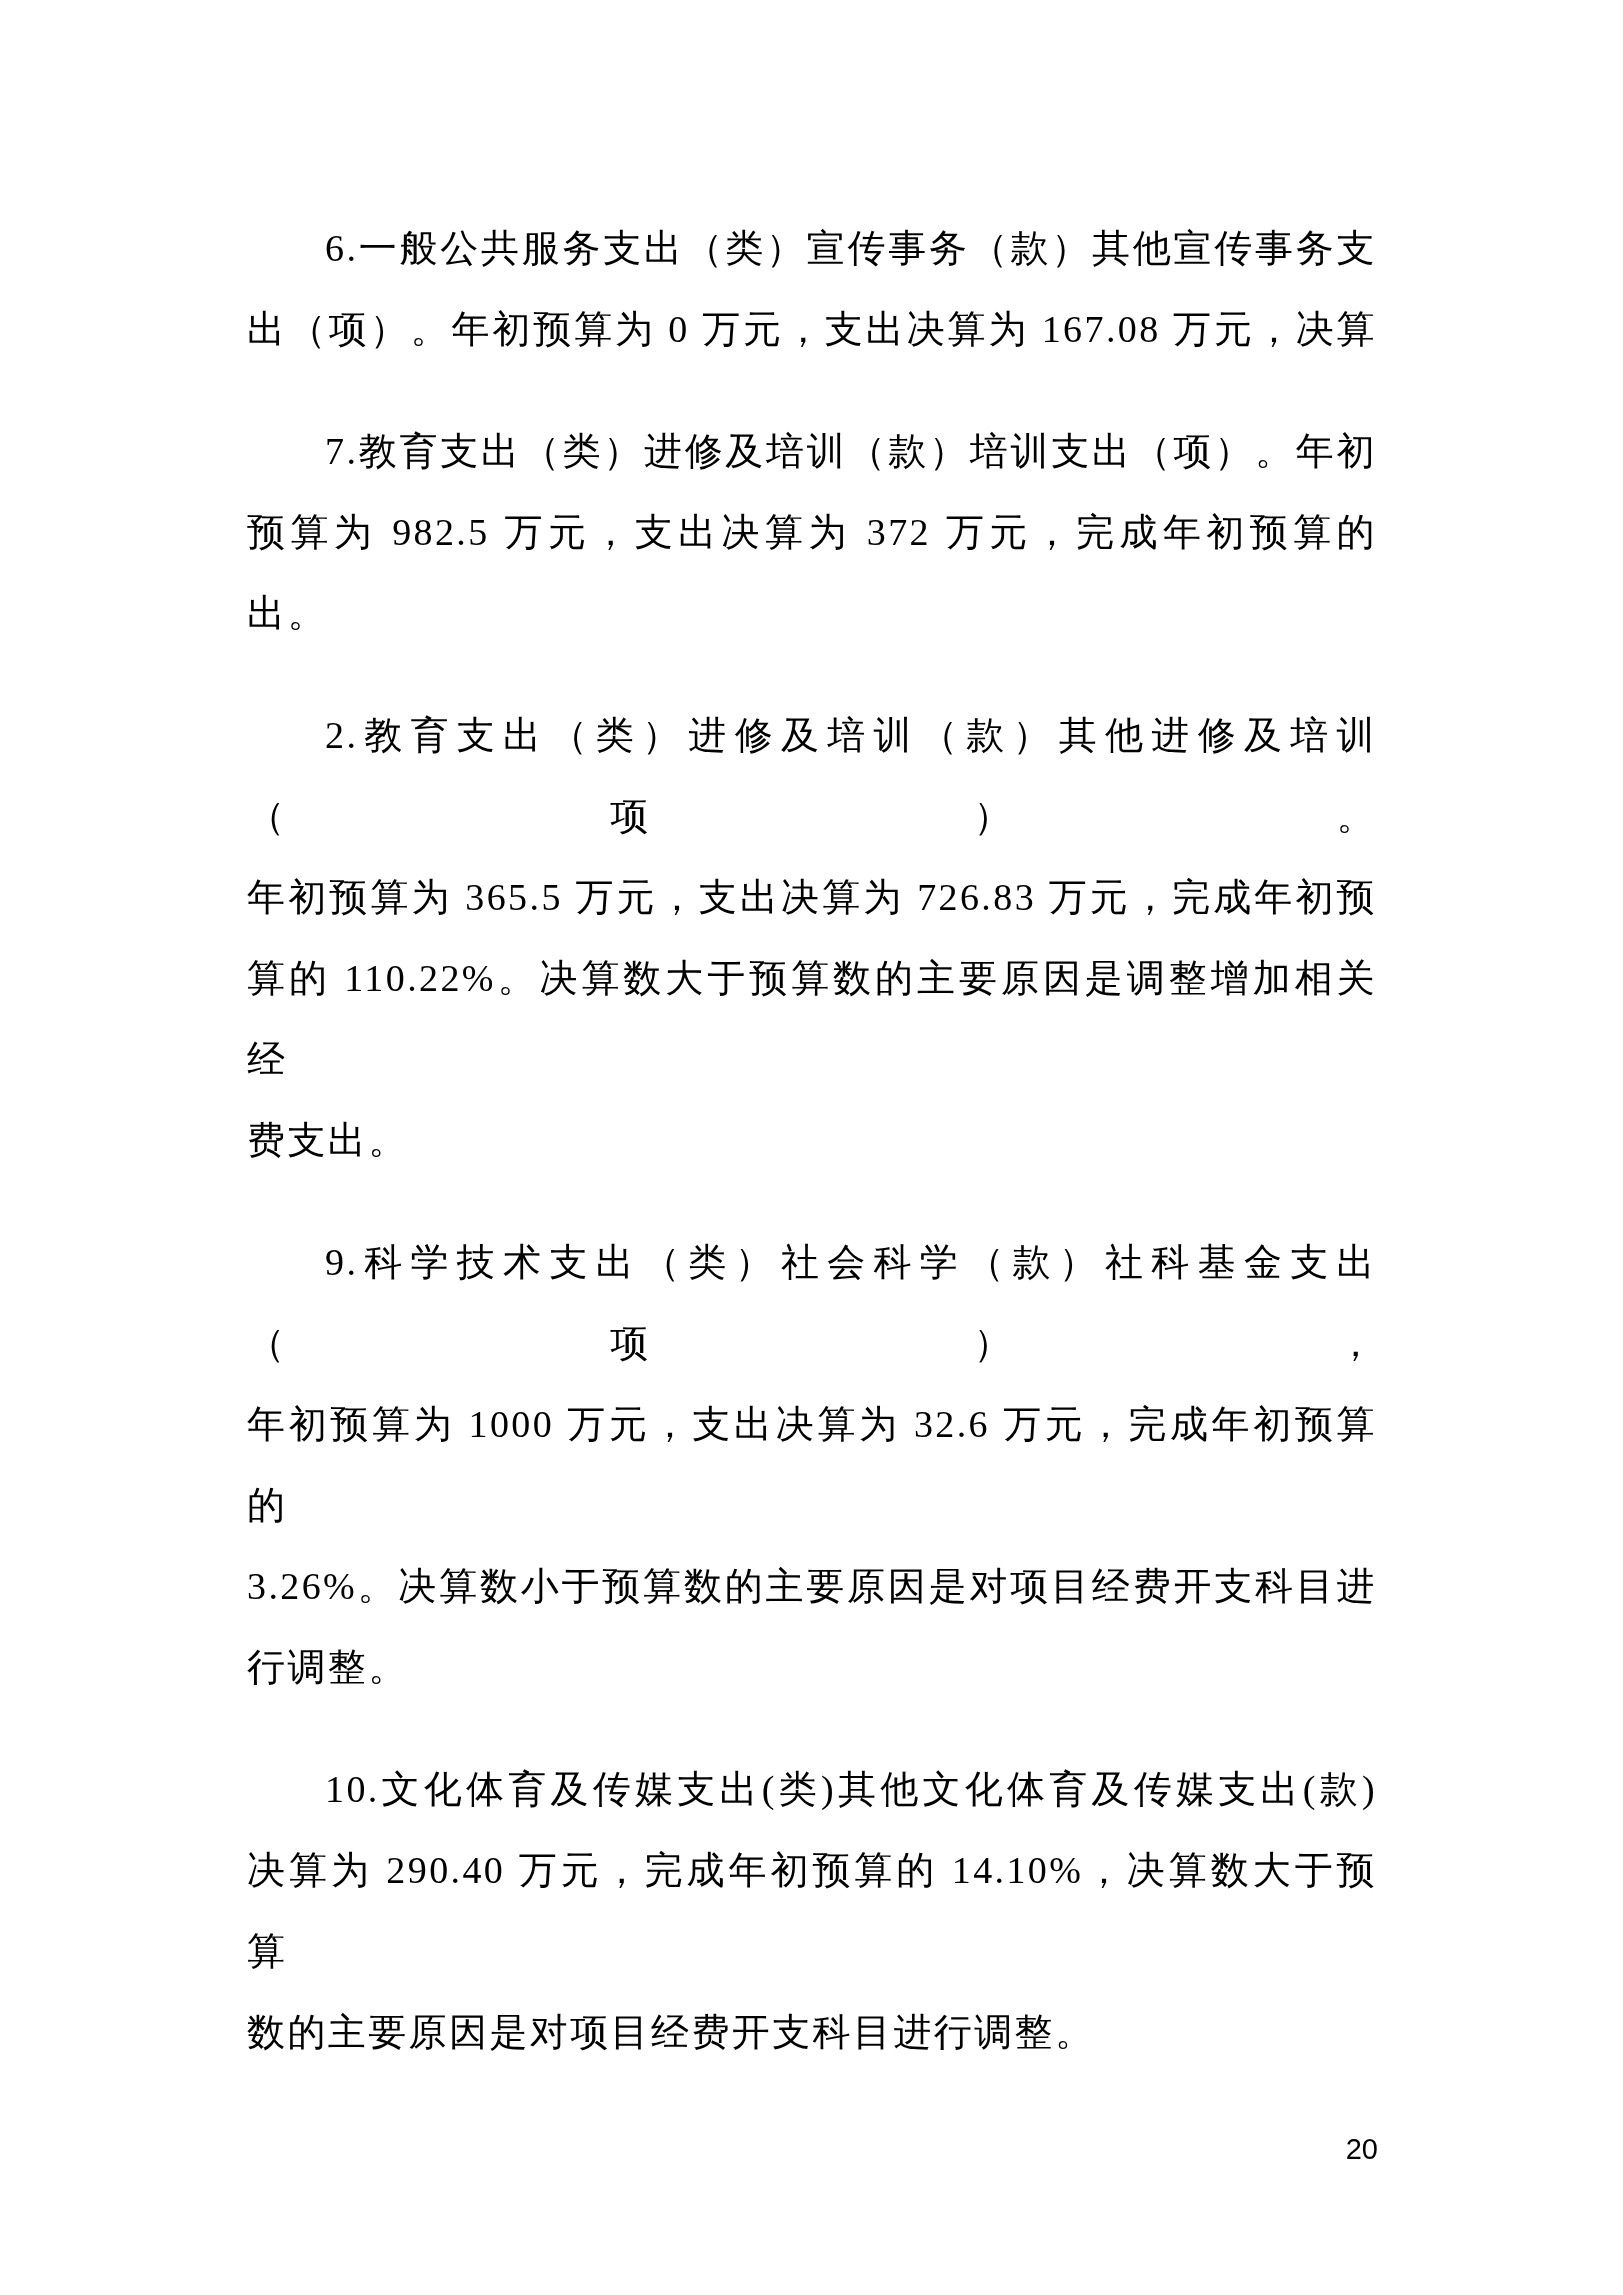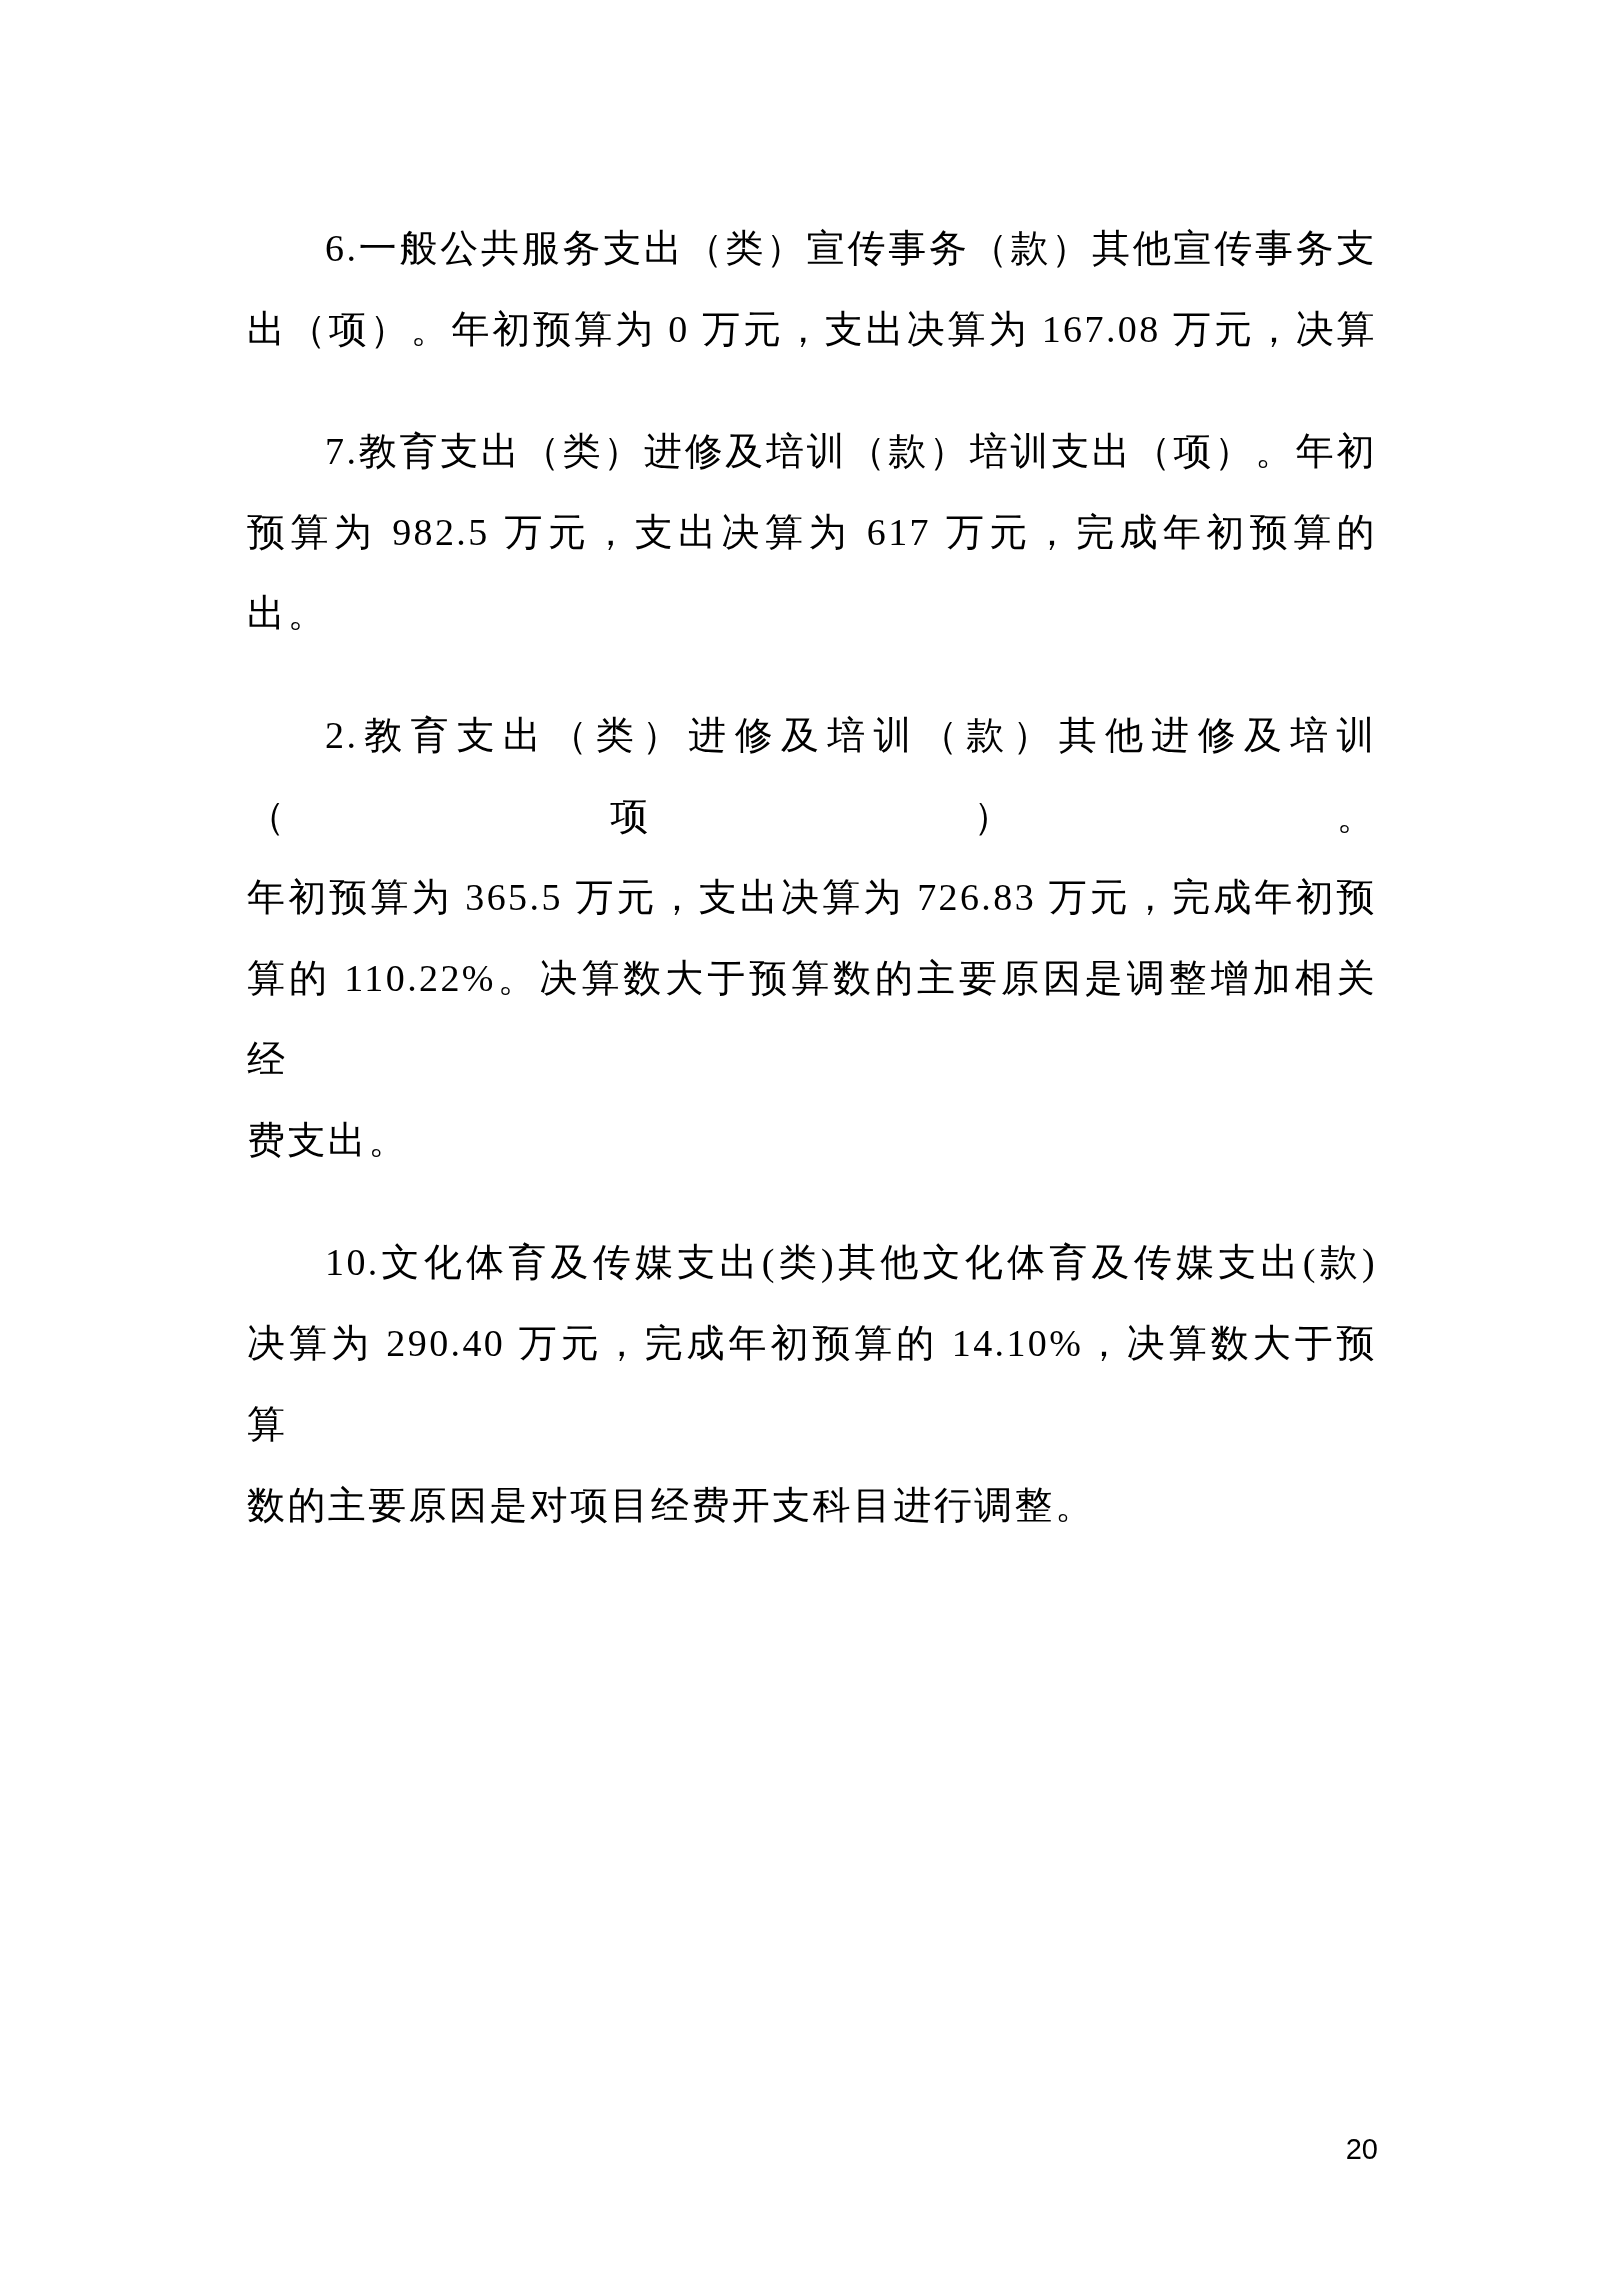--- a/index.html
+++ b/index.html
@@ -59,31 +59,37 @@
 <div class="page">
   <div class="content">
 
     <p class="para">
       <span class="line first">6.一般公共服务支出（类）宣传事务（款）其他宣传事务支</span>
       <span class="line">出（项）。年初预算为 0 万元，支出决算为 167.08 万元，决算</span>
     </p>
 
     <p class="para">
       <span class="line first">7.教育支出（类）进修及培训（款）培训支出（项）。年初</span>
-      <span class="line">预算为 982.5 万元，支出决算为 617 万元，完成年初预算的</span>
+      <span class="line">预算为 982.5 万元，支出决算为 372 万元，完成年初预算的</span>
       <span class="line last">出。</span>
     </p>
 
     <p class="para">
       <span class="line first">2.教育支出（类）进修及培训（款）其他进修及培训（项）。</span>
       <span class="line">年初预算为 365.5 万元，支出决算为 726.83 万元，完成年初预</span>
       <span class="line">算的 110.22%。决算数大于预算数的主要原因是调整增加相关经</span>
       <span class="line last">费支出。</span>
     </p>
 
+    <p class="para">
+      <span class="line first">9.科学技术支出（类）社会科学（款）社科基金支出（项），</span>
+      <span class="line">年初预算为 1000 万元，支出决算为 32.6 万元，完成年初预算的</span>
+      <span class="line">3.26%。决算数小于预算数的主要原因是对项目经费开支科目进</span>
+      <span class="line last">行调整。</span>
+    </p>
 
     <p class="para">
       <span class="line first">10.文化体育及传媒支出(类)其他文化体育及传媒支出(款)</span>
       <span class="line">决算为 290.40 万元，完成年初预算的 14.10%，决算数大于预算</span>
       <span class="line last">数的主要原因是对项目经费开支科目进行调整。</span>
     </p>
 
   </div>
 
   <div class="page-number">20</div>

